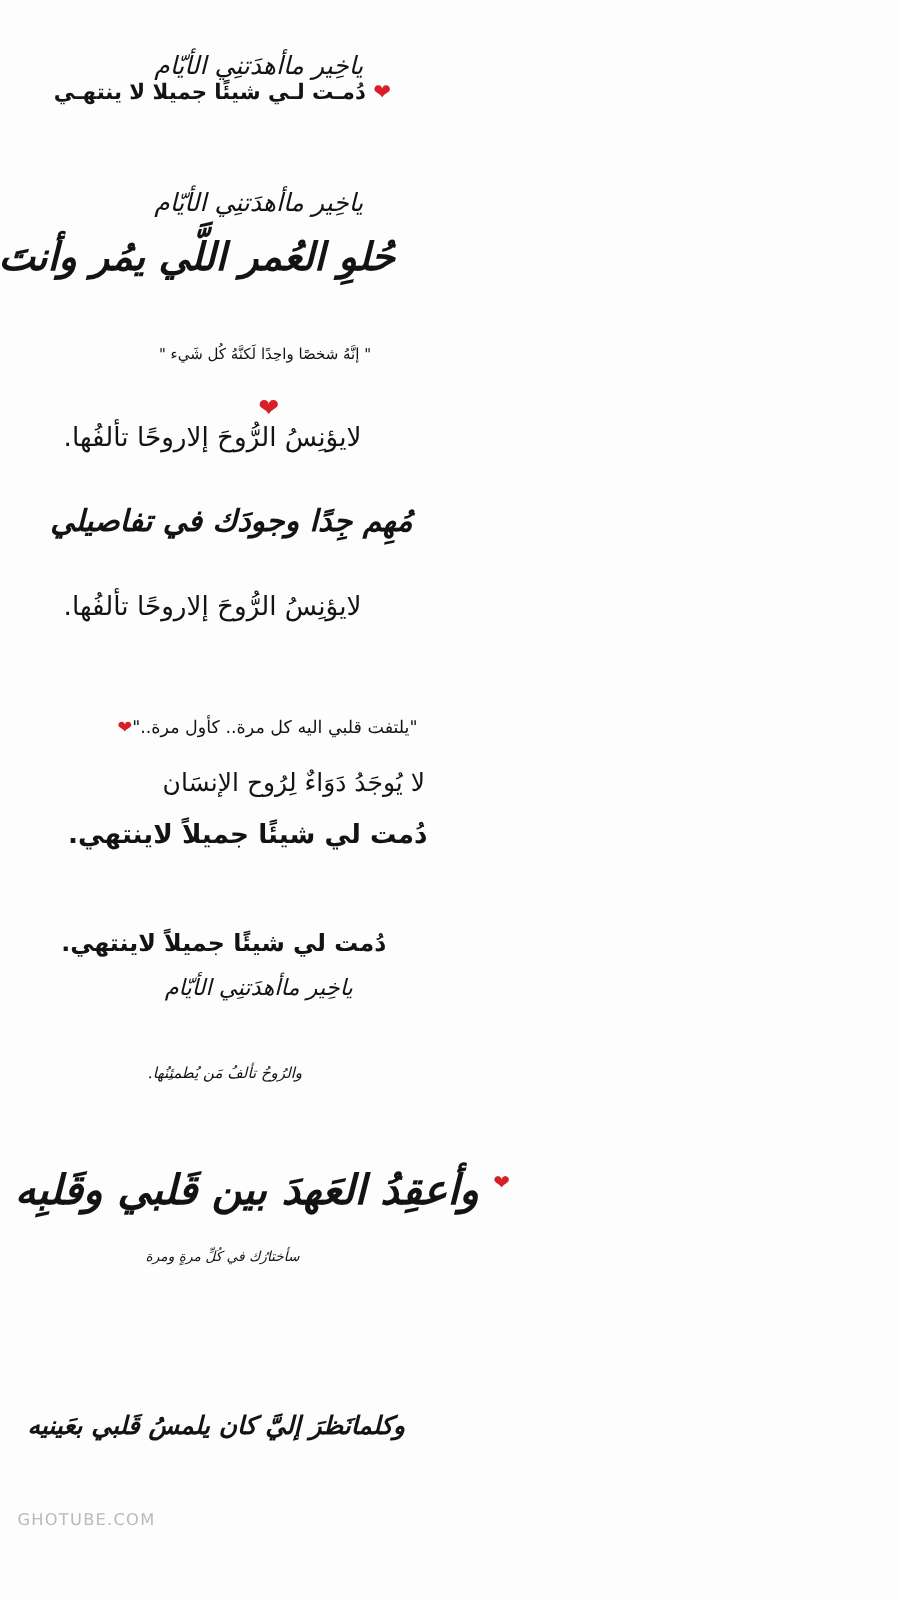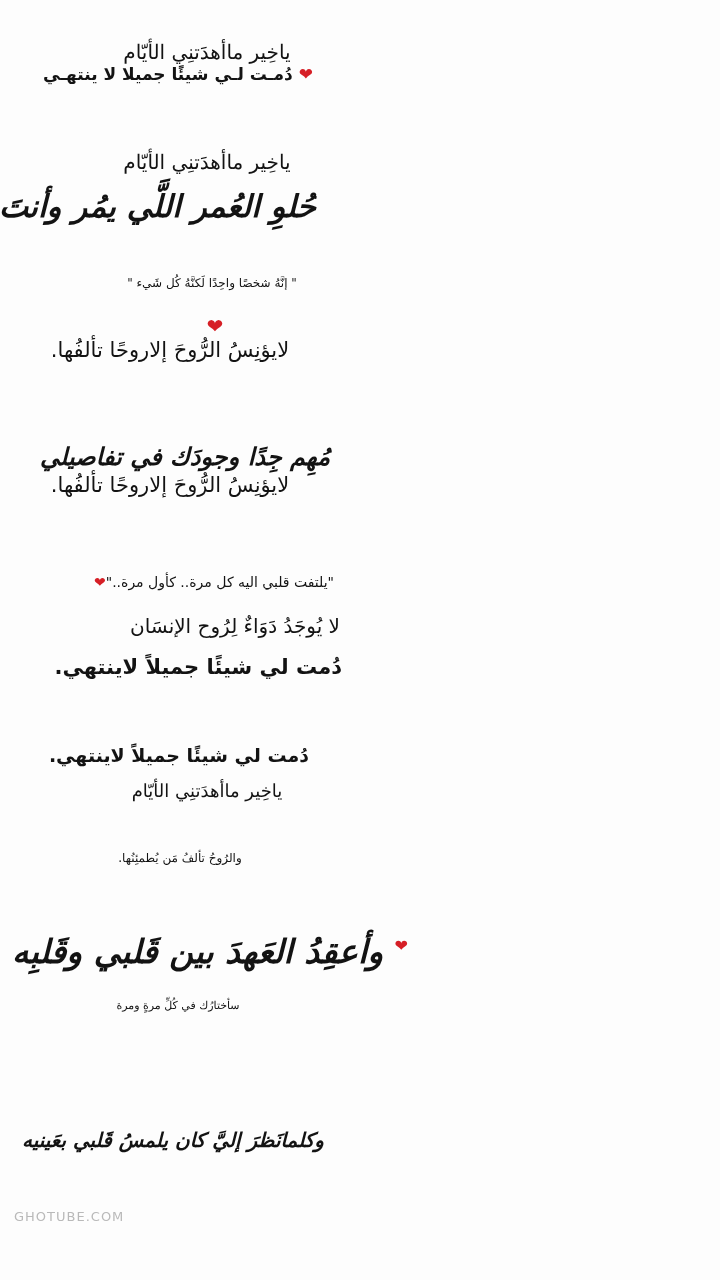--- a/index.html
+++ b/index.html
@@ -44,20 +44,21 @@
   }
   .thuluth {
     font-family: "DejaVu Serif", serif;
     font-weight: 700;
     font-style: italic;
     letter-spacing: -0.5px;
   }
   .diwani {
     font-family: "DejaVu Serif", serif;
     font-weight: 400;
+    font-style: italic;
     letter-spacing: -0.5px;
   }
   .heart {
     color: #d61f26;
     font-family: "DejaVu Sans", sans-serif;
   }
   .watermark {
     position: absolute;
     left: 14px;
     bottom: 56px;
@@ -116,21 +117,21 @@
     <span>" إنَّهُ شخصًا واحِدًا لَكنَّهُ كُل شَيء "</span>
   </div>
   <div class="item heart" style="top:312px; right:470px; width:70px; font-size:20px;">
     <span>❤</span>
   </div>
 
   <div class="item naskh" style="top:335px; left:20px; width:300px; font-size:21px;">
     <span>لايؤنِسُ الرُّوحَ إلاروحًا تألفُها.</span>
   </div>
 
-  <div class="item thuluth" style="top:400px; right:390px; width:260px; font-size:24px;margin-top:40px;">
+  <div class="item thuluth" style="top:400px; right:390px; width:260px; font-size:24px;">
     <span>مُهِم جِدًا وجودَك في تفاصيلي</span>
   </div>
 
   <div class="item naskh" style="top:470px; left:20px; width:300px; font-size:21px;">
     <span>لايؤنِسُ الرُّوحَ إلاروحًا تألفُها.</span>
   </div>
 
   <div class="item naskh" style="top:572px; right:376px; width:260px; font-size:14px;">
     <span>"يلتفت قلبي اليه كل مرة.. كأول مرة.."</span><span class="heart">❤</span>
   </div>

